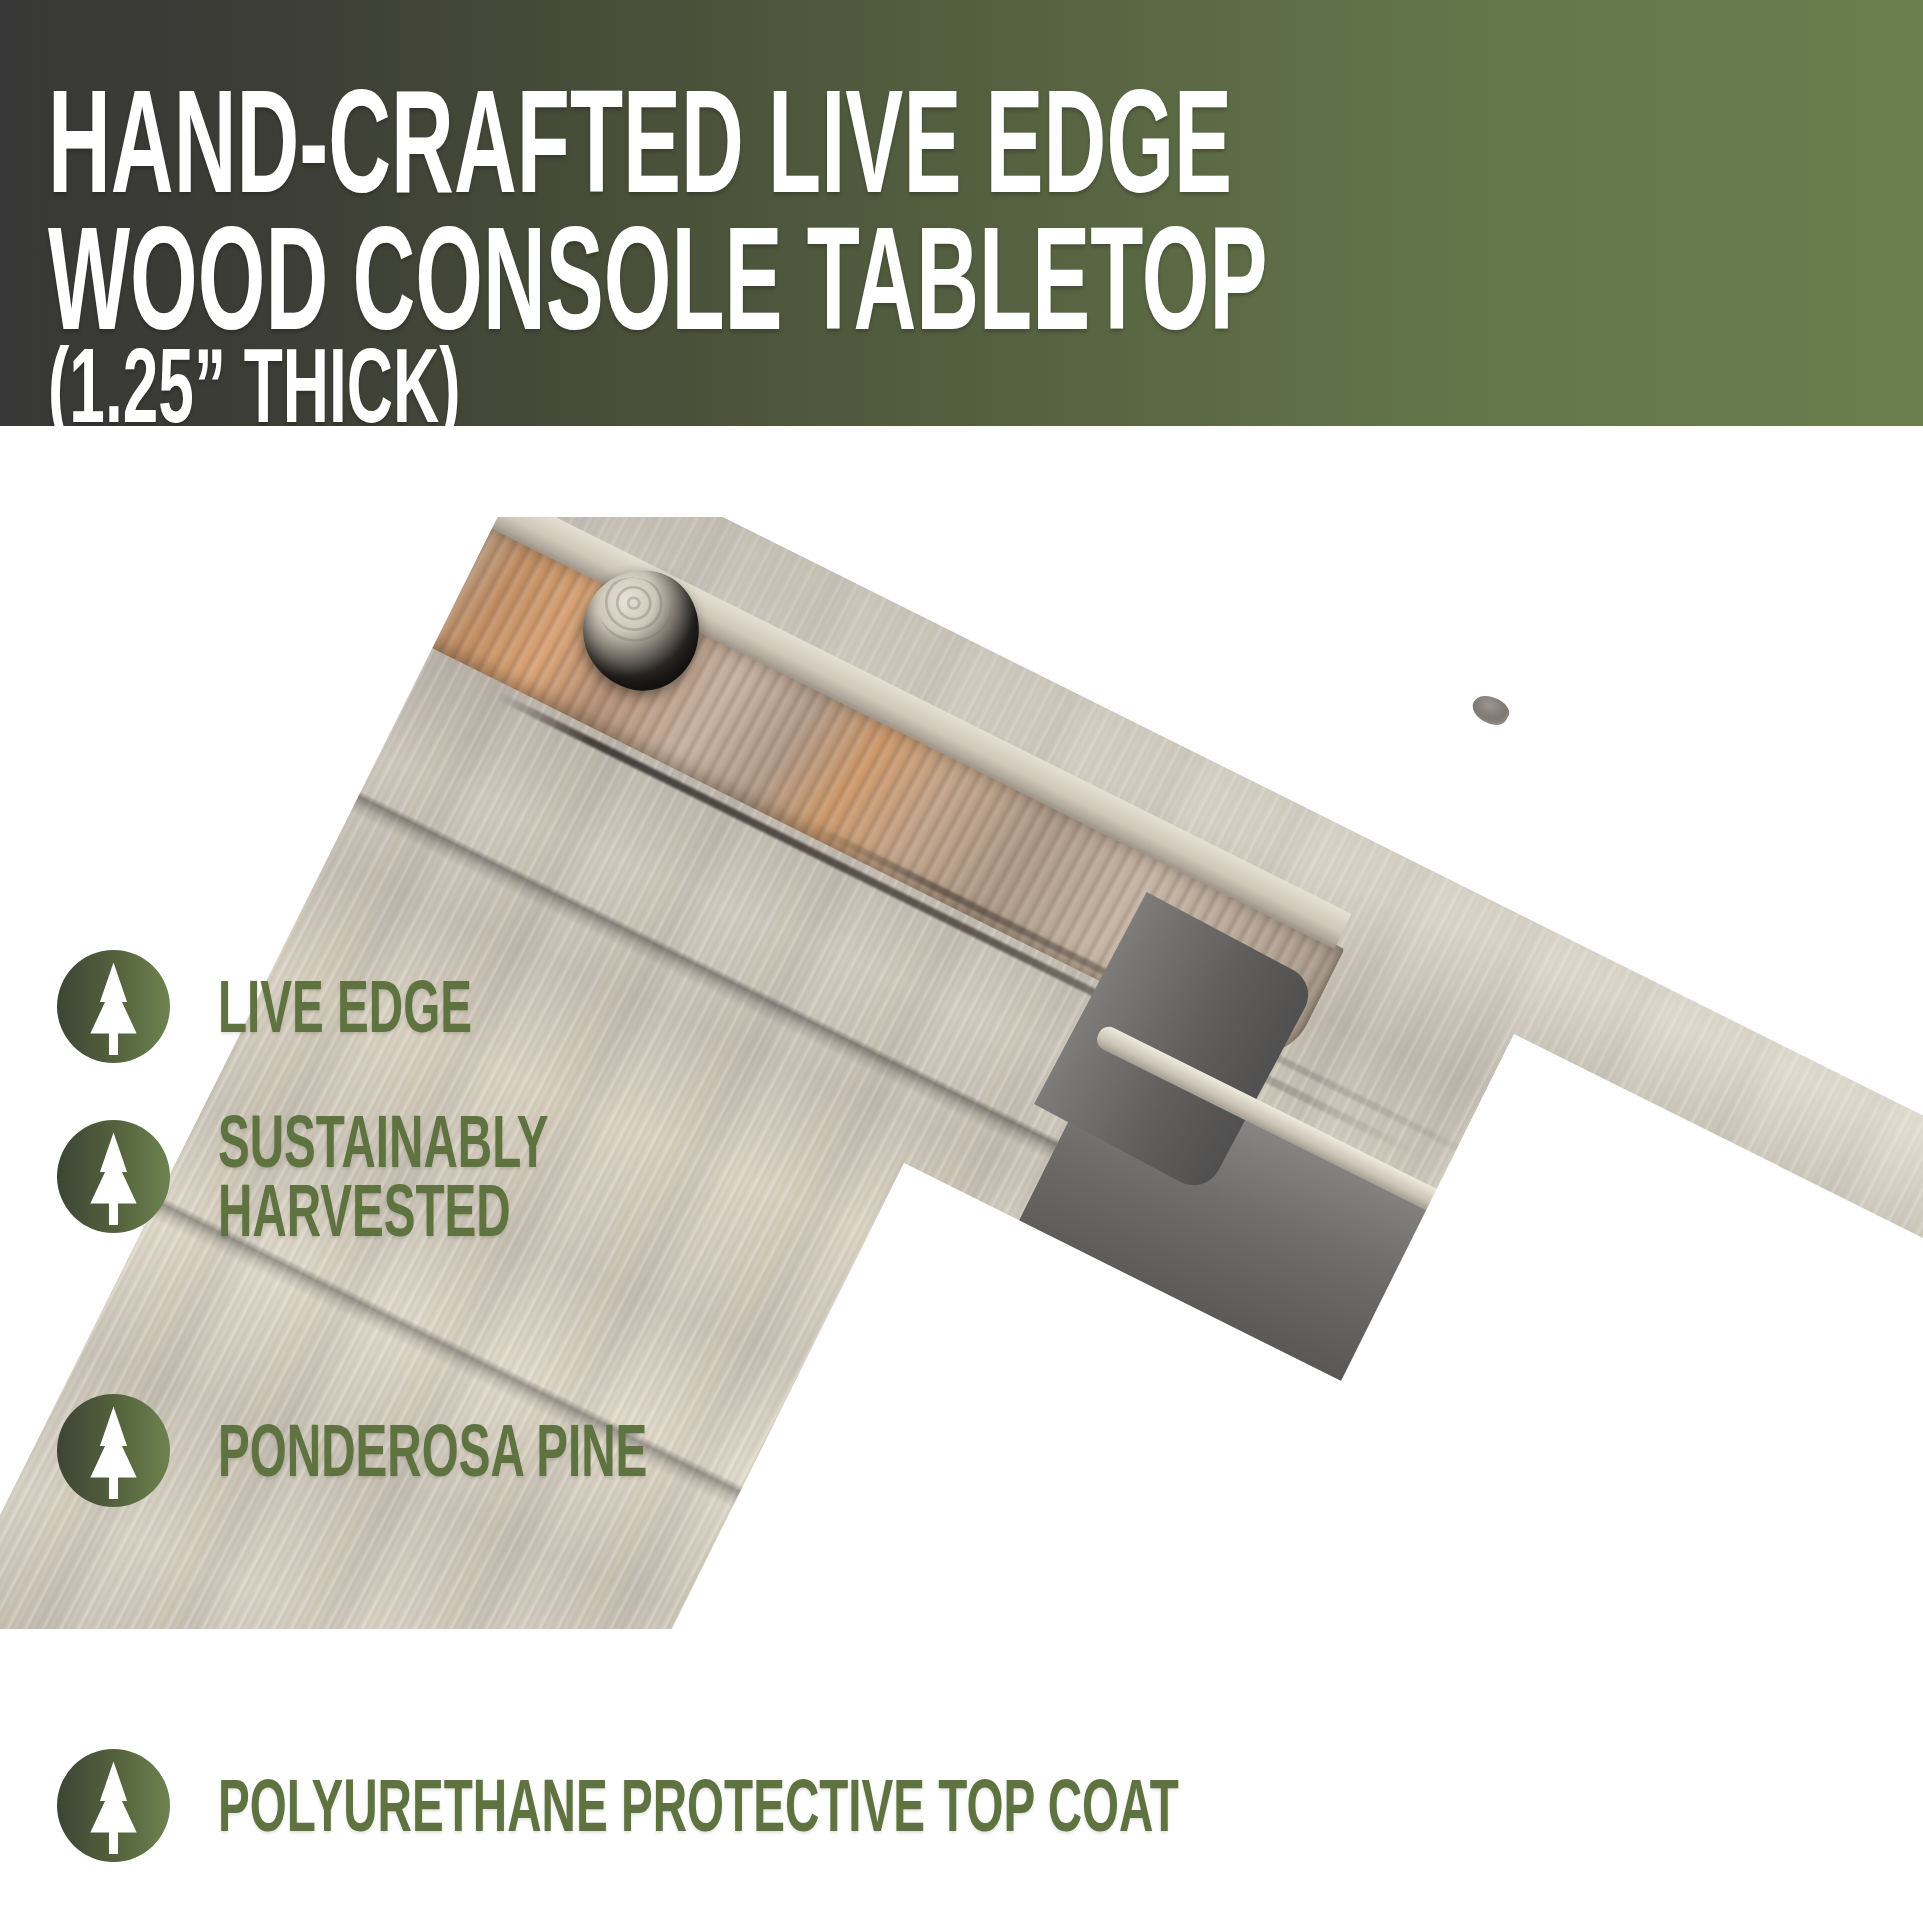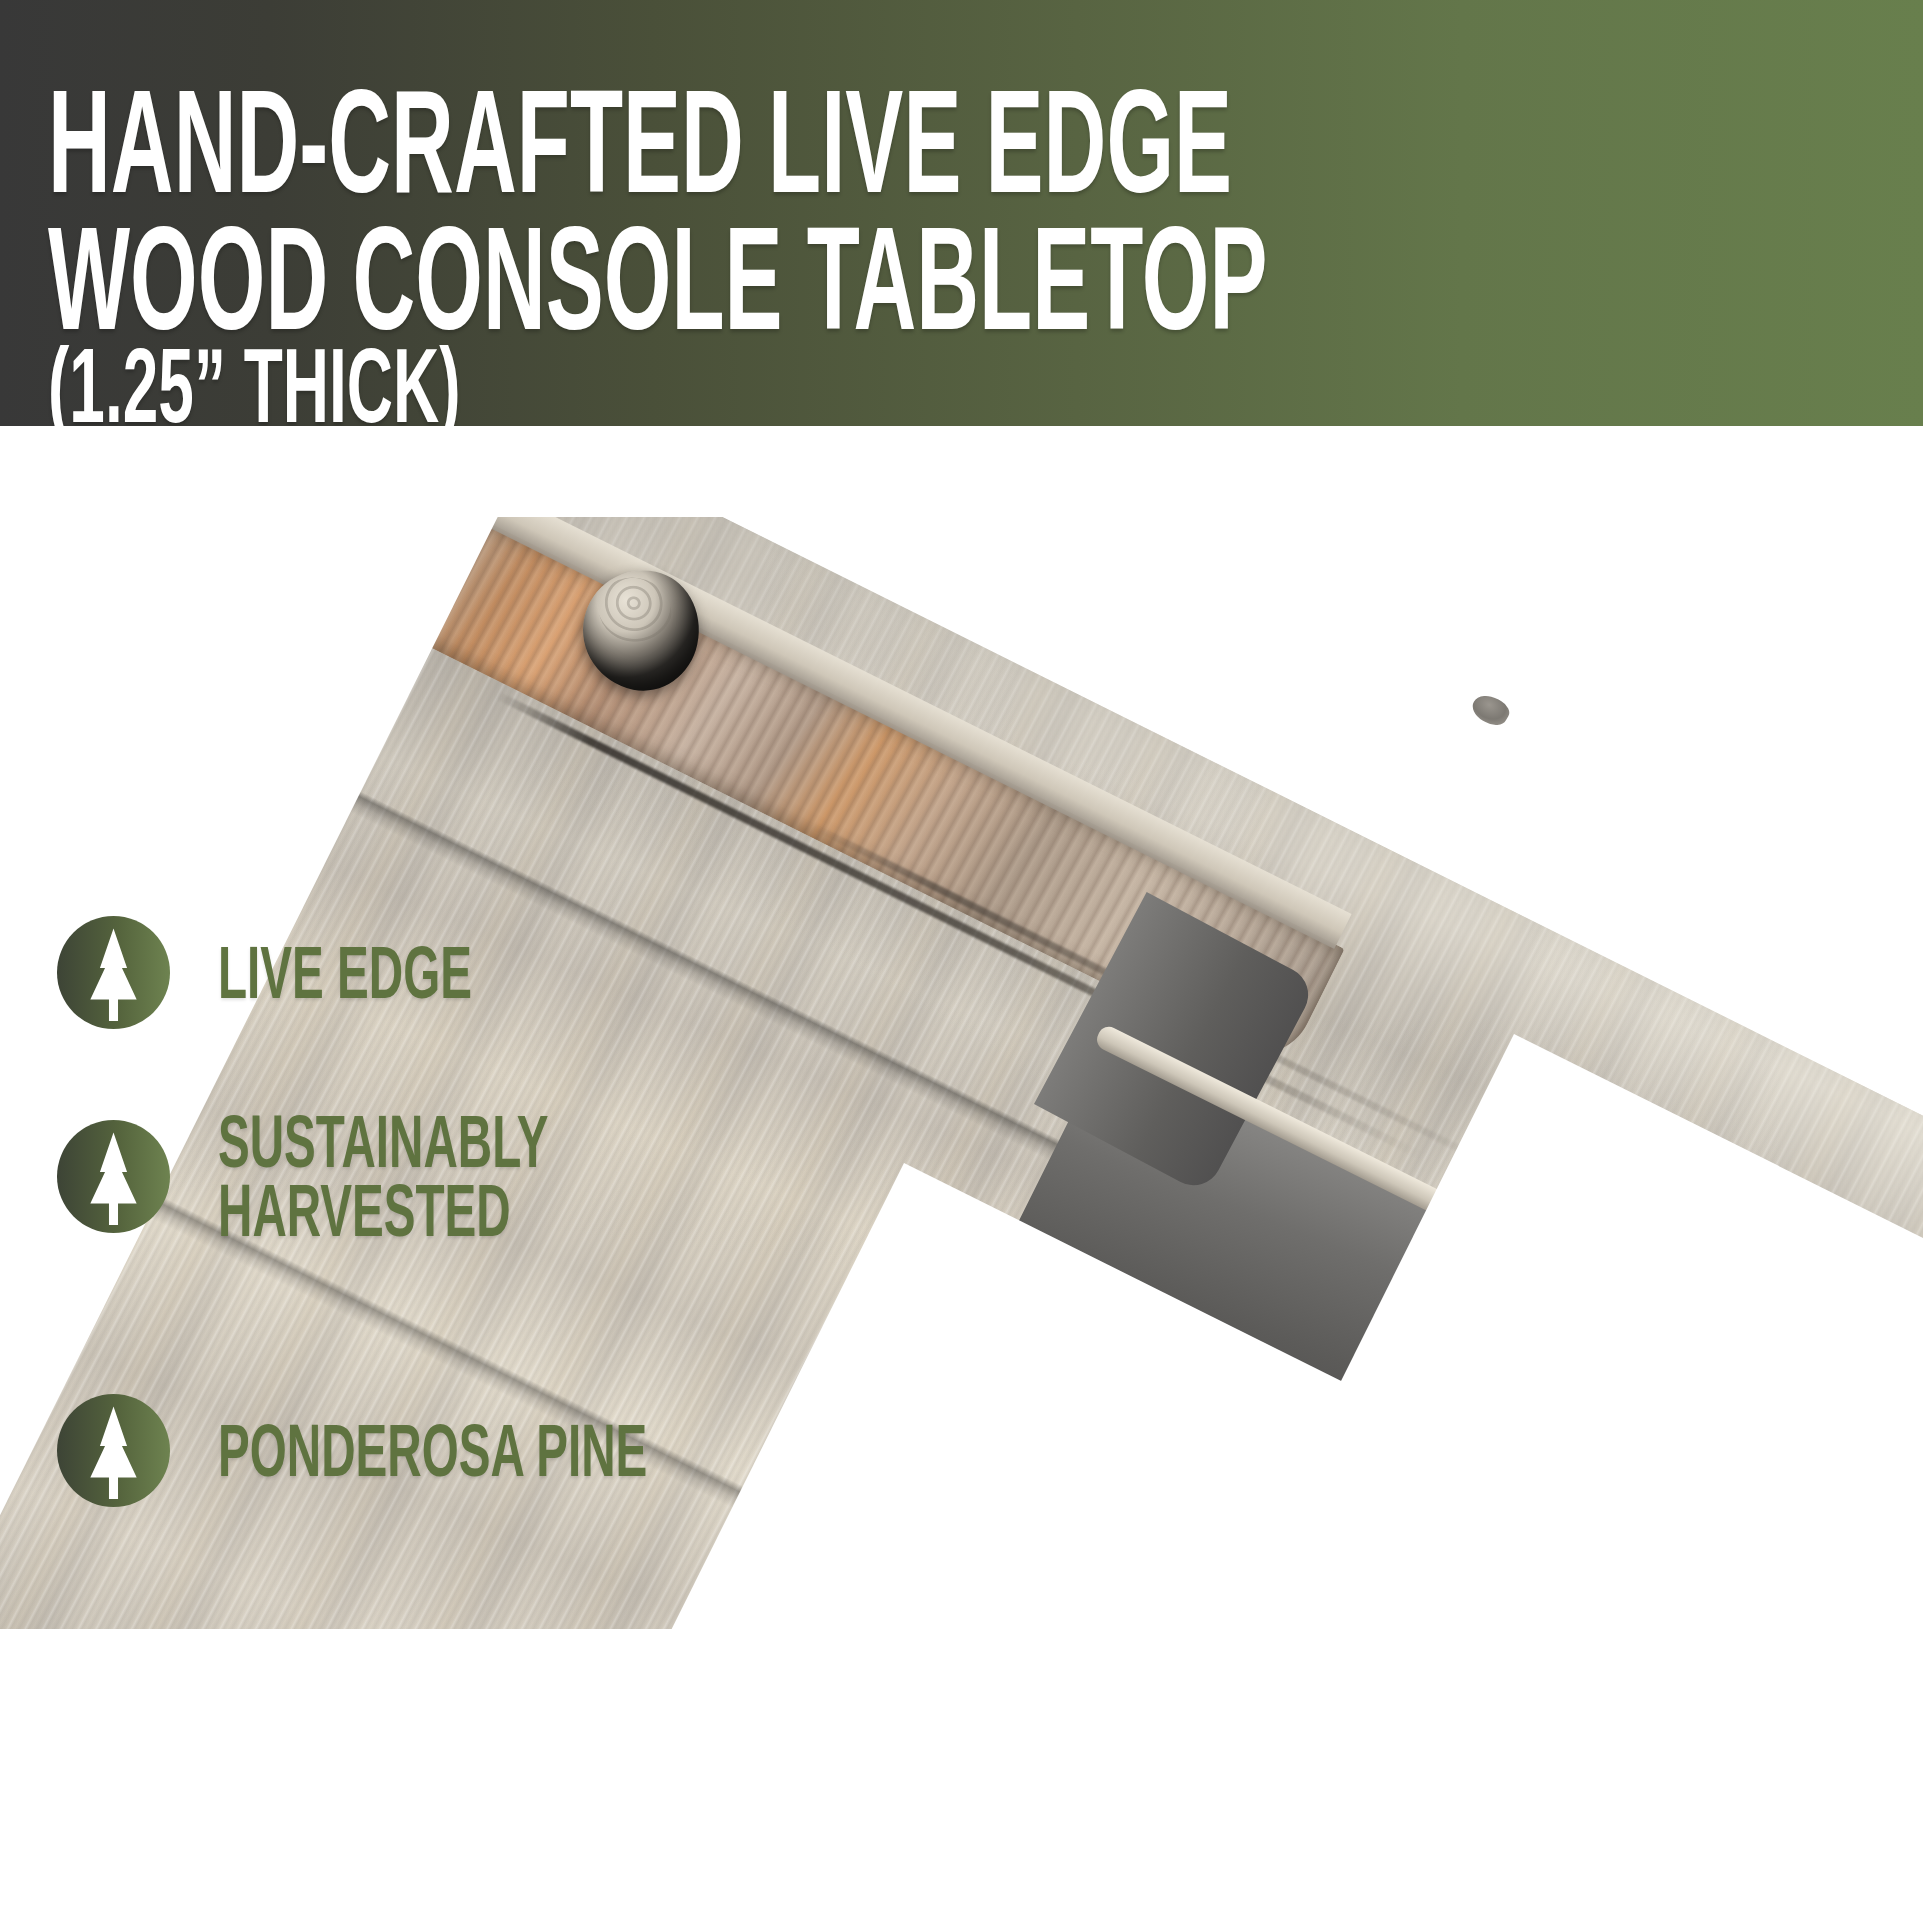--- a/index.html
+++ b/index.html
@@ -308,21 +308,21 @@
   .ficon svg{display:block;width:113px;height:113px;}
   .flabel{
     color:#5f7340;
     font-family:"Liberation Sans", sans-serif;
     font-weight:bold;
     white-space:pre-line;
     line-height:0.93;
     transform-origin:left center;
     text-shadow:0 1.8px 3.7px rgba(0,0,0,0.12);
   }
-  #f0{left:57px; top:916px;}
+  #f0{left:57px; top:950px;}
   #f0 .flabel{font-size:68px; transform:scaleX(0.70) scaleY(1.10); margin-left:48px;}
   #f1{left:57px; top:1113px;}
   #f1 .flabel{font-size:68px; transform:scaleX(0.70) scaleY(1.10); margin-left:48px;}
   #f2{left:57px; top:1394px;}
   #f2 .flabel{font-size:68px; transform:scaleX(0.70) scaleY(1.10); margin-left:48px;}
   #f3{left:57px; top:1573px;}
   #f3 .flabel{font-size:68px; transform:scaleX(0.70) scaleY(1.10); margin-left:48px;}
   #f4{left:57px; top:1749px;}
   #f4 .flabel{font-size:68px; transform:scaleX(0.70) scaleY(1.10); margin-left:48px;}
 </style>
@@ -406,16 +406,32 @@
           </defs>
           <circle cx="50" cy="50" r="50" fill="url(#g1)"></circle>
           <path fill="#ffffff" d="M50 11 L62 46 L57.5 46 L70.5 74 L54 74 L54 93 L46 93 L46 74 L29.5 74 L42.5 46 L38 46 Z"></path>
         </svg>
       </span>
       <span class="flabel">SUSTAINABLY
 HARVESTED</span>
     </div>
 
 
+    <div class="feature" id="f4">
+      <span class="ficon">
+        <svg viewBox="0 0 100 100" xmlns="http://www.w3.org/2000/svg">
+          <defs>
+            <linearGradient id="g4" x1="0" y1="0" x2="1" y2="0">
+              <stop offset="0%" stop-color="#3d4436"></stop>
+              <stop offset="55%" stop-color="#55643d"></stop>
+              <stop offset="100%" stop-color="#6e8350"></stop>
+            </linearGradient>
+          </defs>
+          <circle cx="50" cy="50" r="50" fill="url(#g4)"></circle>
+          <path fill="#ffffff" d="M50 11 L62 46 L57.5 46 L70.5 74 L54 74 L54 93 L46 93 L46 74 L29.5 74 L42.5 46 L38 46 Z"></path>
+        </svg>
+      </span>
+      <span class="flabel">POLYURETHANE PROTECTIVE TOP COAT</span>
+    </div>
 
   </div>
 </div>
 
 
 </body></html>

